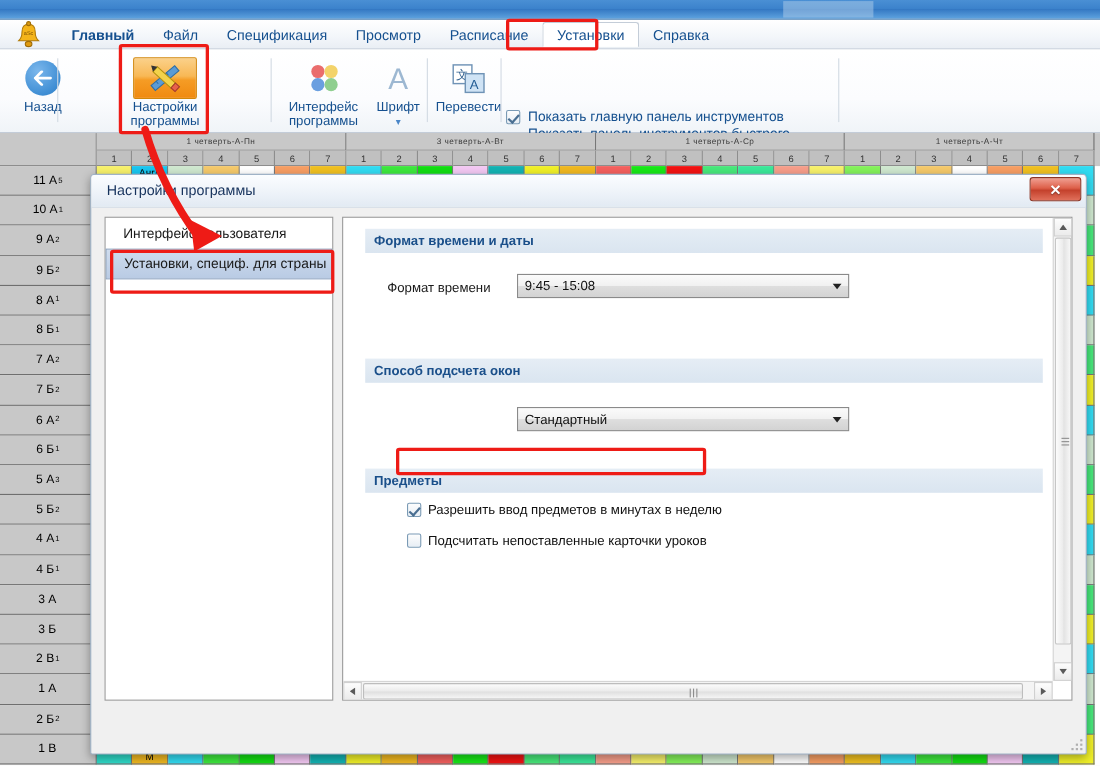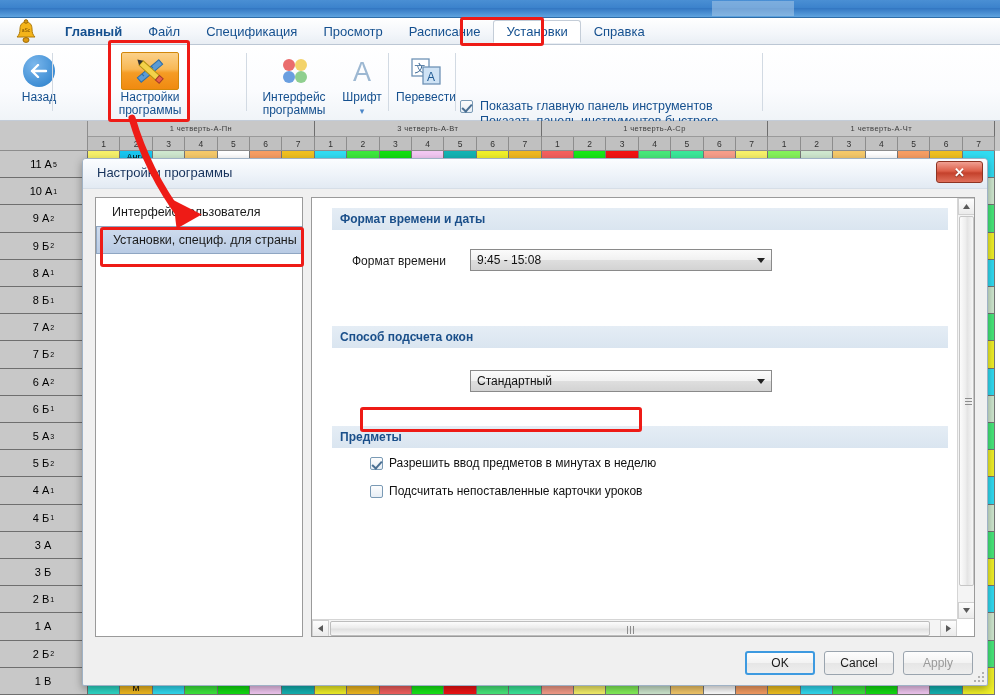--- a/index.html
+++ b/index.html
@@ -1092,25 +1092,20 @@
               </div>
           </div>
           <div class="sb-btn" style="position:absolute;right:0;top:0;">
             <svg width="5" height="7" viewBox="0 0 5 7">
                 <polygon points="0,0 5,3.5 0,7" fill="#5a5a5a"></polygon>
               </svg>
           </div>
         </div>
       </div>
 
-      <div class="dlg-buttons">
-        <div class="btn primary">OK</div>
-        <div class="btn">Cancel</div>
-        <div class="btn disabled">Apply</div>
-      </div>
 
       <div class="resize-grip">
         <i style="right:0;bottom:0;"></i>
           <i style="right:4px;bottom:0;"></i>
           <i style="right:8px;bottom:0;"></i>
         <i style="right:0;bottom:4px;"></i>
           <i style="right:4px;bottom:4px;"></i>
         <i style="right:0;bottom:8px;"></i>
       </div>
     </div>

